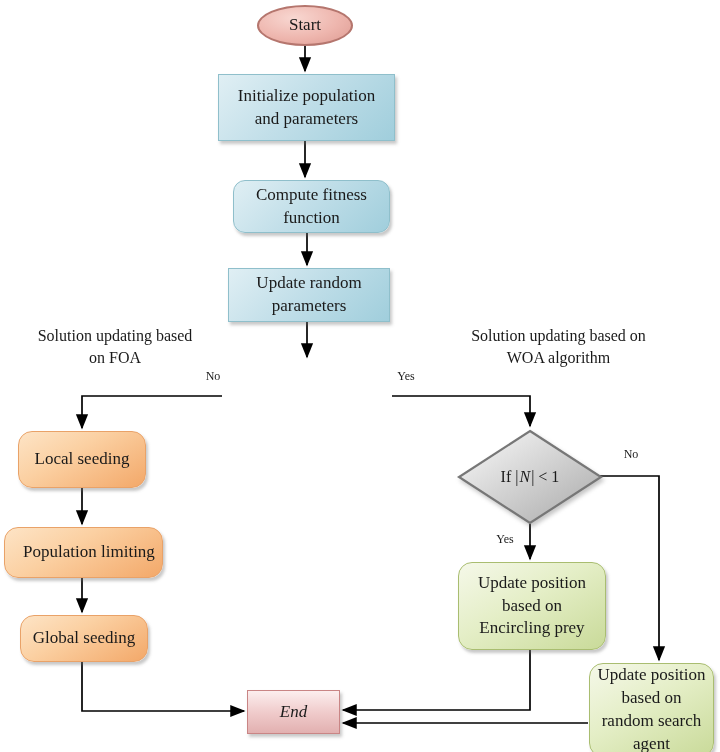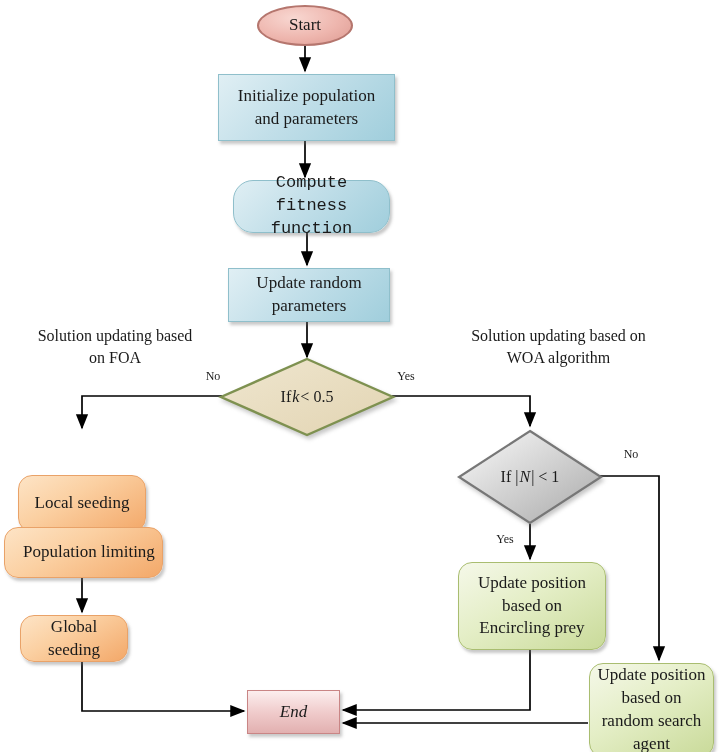--- a/index.html
+++ b/index.html
@@ -31,21 +31,21 @@
   .process-green{
     background:linear-gradient(150deg,#f5f8e9 0%,#e4eec6 45%,#c9da99 100%);
     border:1.6px solid #a9bd70;
     border-radius:14px;
   }
   .terminal-end{
     background:linear-gradient(180deg,#fceeee 0%,#f0cccc 50%,#e2b0b0 100%);
     border:1.6px solid #c98585;
     font-style:italic;
   }
-  .rounded{border-radius:20px;font-family:Liberation Mono, monospace;}
+  .rounded{border-radius:12px;}
   .diamond-wrap{position:absolute;z-index:2;}
   .diamond-wrap svg{display:block;filter:drop-shadow(2px 3px 2px rgba(110,110,110,0.4));}
   .diamond-label{
     position:absolute;left:0;top:0;width:100%;height:100%;
     display:flex;align-items:center;justify-content:center;
     font-size:16px;z-index:3;
   }
   .math-var{font-style:italic;padding:0 1px;}
   .annotation{
     position:absolute;z-index:2;text-align:center;font-size:16px;line-height:1.4;
@@ -90,52 +90,36 @@
   </div>
 
   <div class="node process-blue rounded shadowed" style="left:233px;top:180px;width:157px;height:53px;">
     <span>Compute fitness function</span>
   </div>
 
   <div class="node process-blue shadowed" style="left:228px;top:268px;width:162px;height:54px;">
     <span>Update random parameters</span>
   </div>
 
-  <div class="diamond-wrap" style="left:218px;top:356px;width:178px;height:82px;">
-    <svg width="178" height="82" viewBox="0 0 178 82">
-      <defs>
-        <linearGradient id="tanGrad" x1="0" y1="0" x2="1" y2="1">
-          <stop offset="0" stop-color="#efe6cf"></stop>
-          <stop offset="1" stop-color="#e2d4b2"></stop>
-        </linearGradient>
-      </defs>
-      <polygon points="89,3 175,41 89,79 3,41" fill="url(#tanGrad)" stroke="#7e9150" stroke-width="2.4"></polygon>
-    </svg>
-    <div class="diamond-label">
-      <span>If </span>
-      <span class="math-var">k</span>
-      <span> &lt; 0.5</span>
-    </div>
-  </div>
 
   <div class="branch-label" style="left:194px;top:369px;width:38px;">No</div>
   <div class="branch-label" style="left:385px;top:369px;width:42px;">Yes</div>
 
   <div class="annotation" style="left:15px;top:325px;width:200px;">Solution updating based
 on FOA</div>
   <div class="annotation" style="left:441px;top:325px;width:235px;">Solution updating based on
 WOA algorithm</div>
 
-  <div class="node process-orange shadowed" style="left:18px;top:431px;width:128px;height:57px;margin-top:44px;">
+  <div class="node process-orange shadowed" style="left:18px;top:431px;width:128px;height:57px;">
     <span>Local seeding</span>
   </div>
   <div class="node process-orange shadowed" style="left:4px;top:527px;width:159px;height:51px;padding-left:17px;">
     <span>Population limiting</span>
   </div>
-  <div class="node process-orange shadowed" style="left:20px;top:615px;width:108px;height:47px;">
+  <div class="node process-orange shadowed" style="left:20px;top:615px;width:128px;height:47px;">
     <span>Global seeding</span>
   </div>
 
   <div class="diamond-wrap" style="left:456px;top:428px;width:148px;height:98px;">
     <svg width="148" height="98" viewBox="0 0 148 98">
       <defs>
         <linearGradient id="grayGrad" x1="0" y1="0" x2="1" y2="1">
           <stop offset="0" stop-color="#fbfbfb"></stop>
           <stop offset="1" stop-color="#a8a8a8"></stop>
         </linearGradient>

